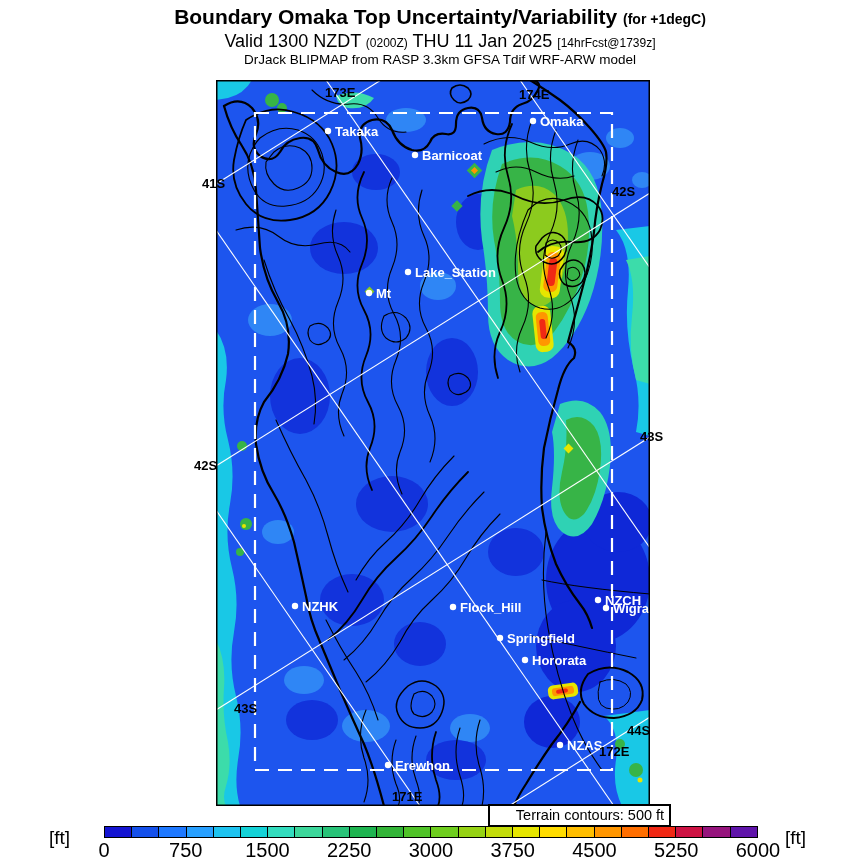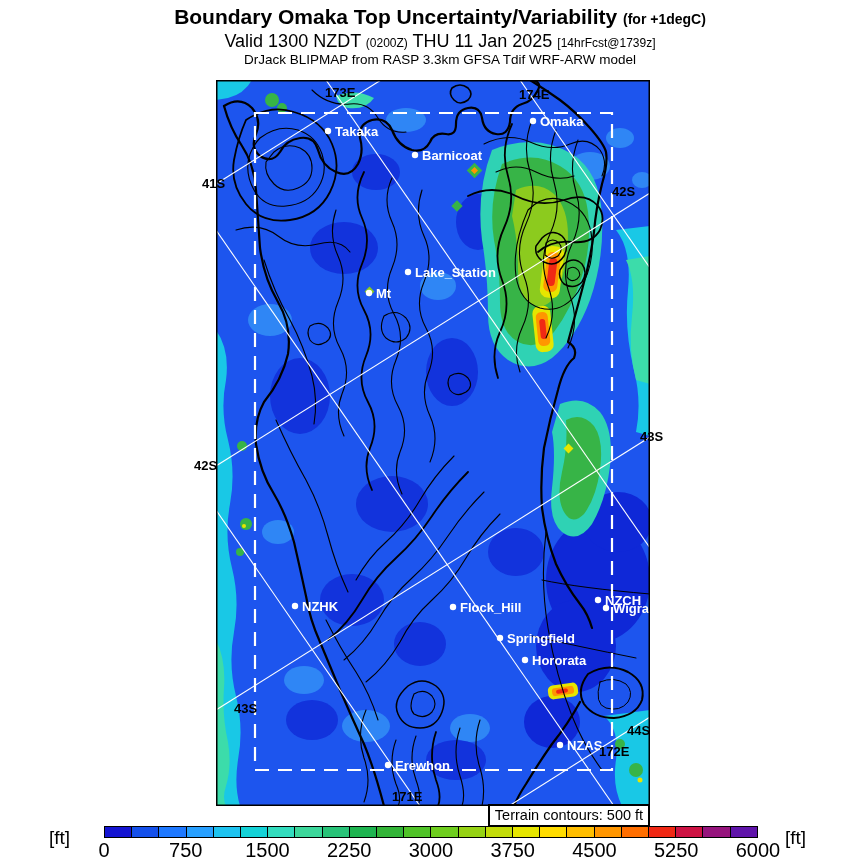--- a/index.html
+++ b/index.html
@@ -15,21 +15,21 @@
   .hdr .t2 .small{font-size:12px;}
   .hdr .t3{font-size:13.5px;margin-top:1px;}
   
   .map-wrap{position:absolute;left:216px;top:80px;width:434px;height:726px;}
   svg text{font-family:"Liberation Sans",sans-serif;}
   .site-label{fill:#ffffff;font-size:13px;font-weight:bold;}
   .grid-label{position:absolute;font-size:13px;font-weight:bold;color:#000000;white-space:nowrap;}
   .terrain-box{
     position:absolute;left:488px;top:804px;width:158px;height:19px;
     background:#ffffff;border:2px solid #000;text-align:center;
-    font-size:14.5px;line-height:19px;white-space:nowrap;
+    font-size:14.5px;line-height:19px;white-space:nowrap;padding-left:21px;
   }
   
   .cb-unit{position:absolute;font-size:19px;top:827px;}
   .cb-unit.left{left:49px;}
   .cb-unit.right{left:785px;}
   .cb-bar{
     position:absolute;left:104px;top:826px;width:654px;height:12px;
     display:flex;border:1px solid #000;box-sizing:border-box;
   }
   .cb-seg{flex:1 1 0;border-left:1px solid #000;}

